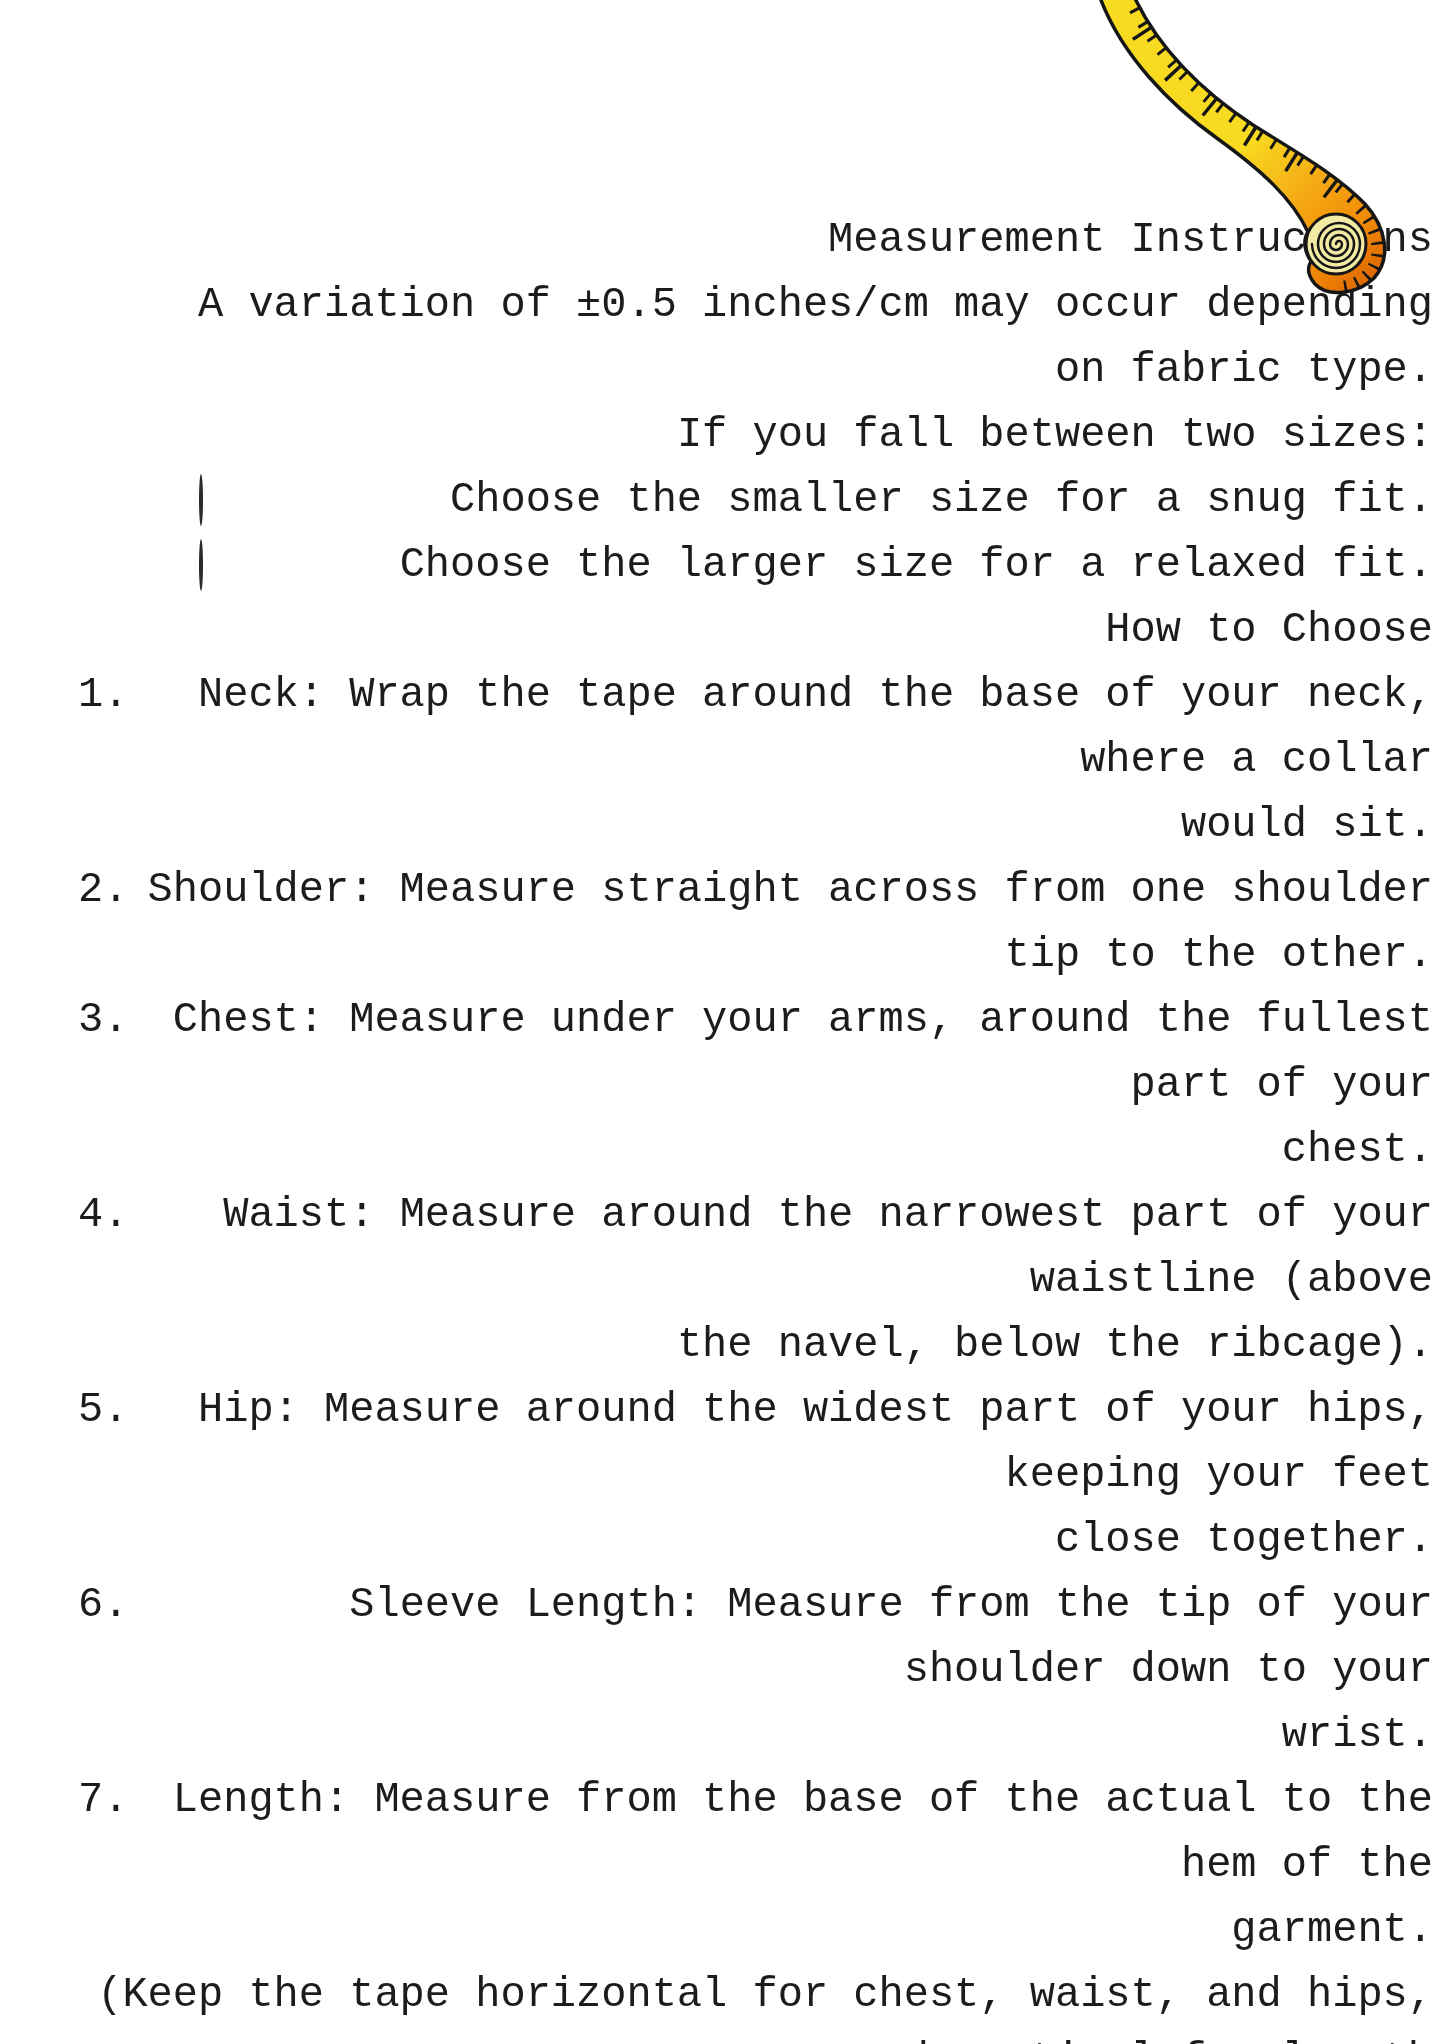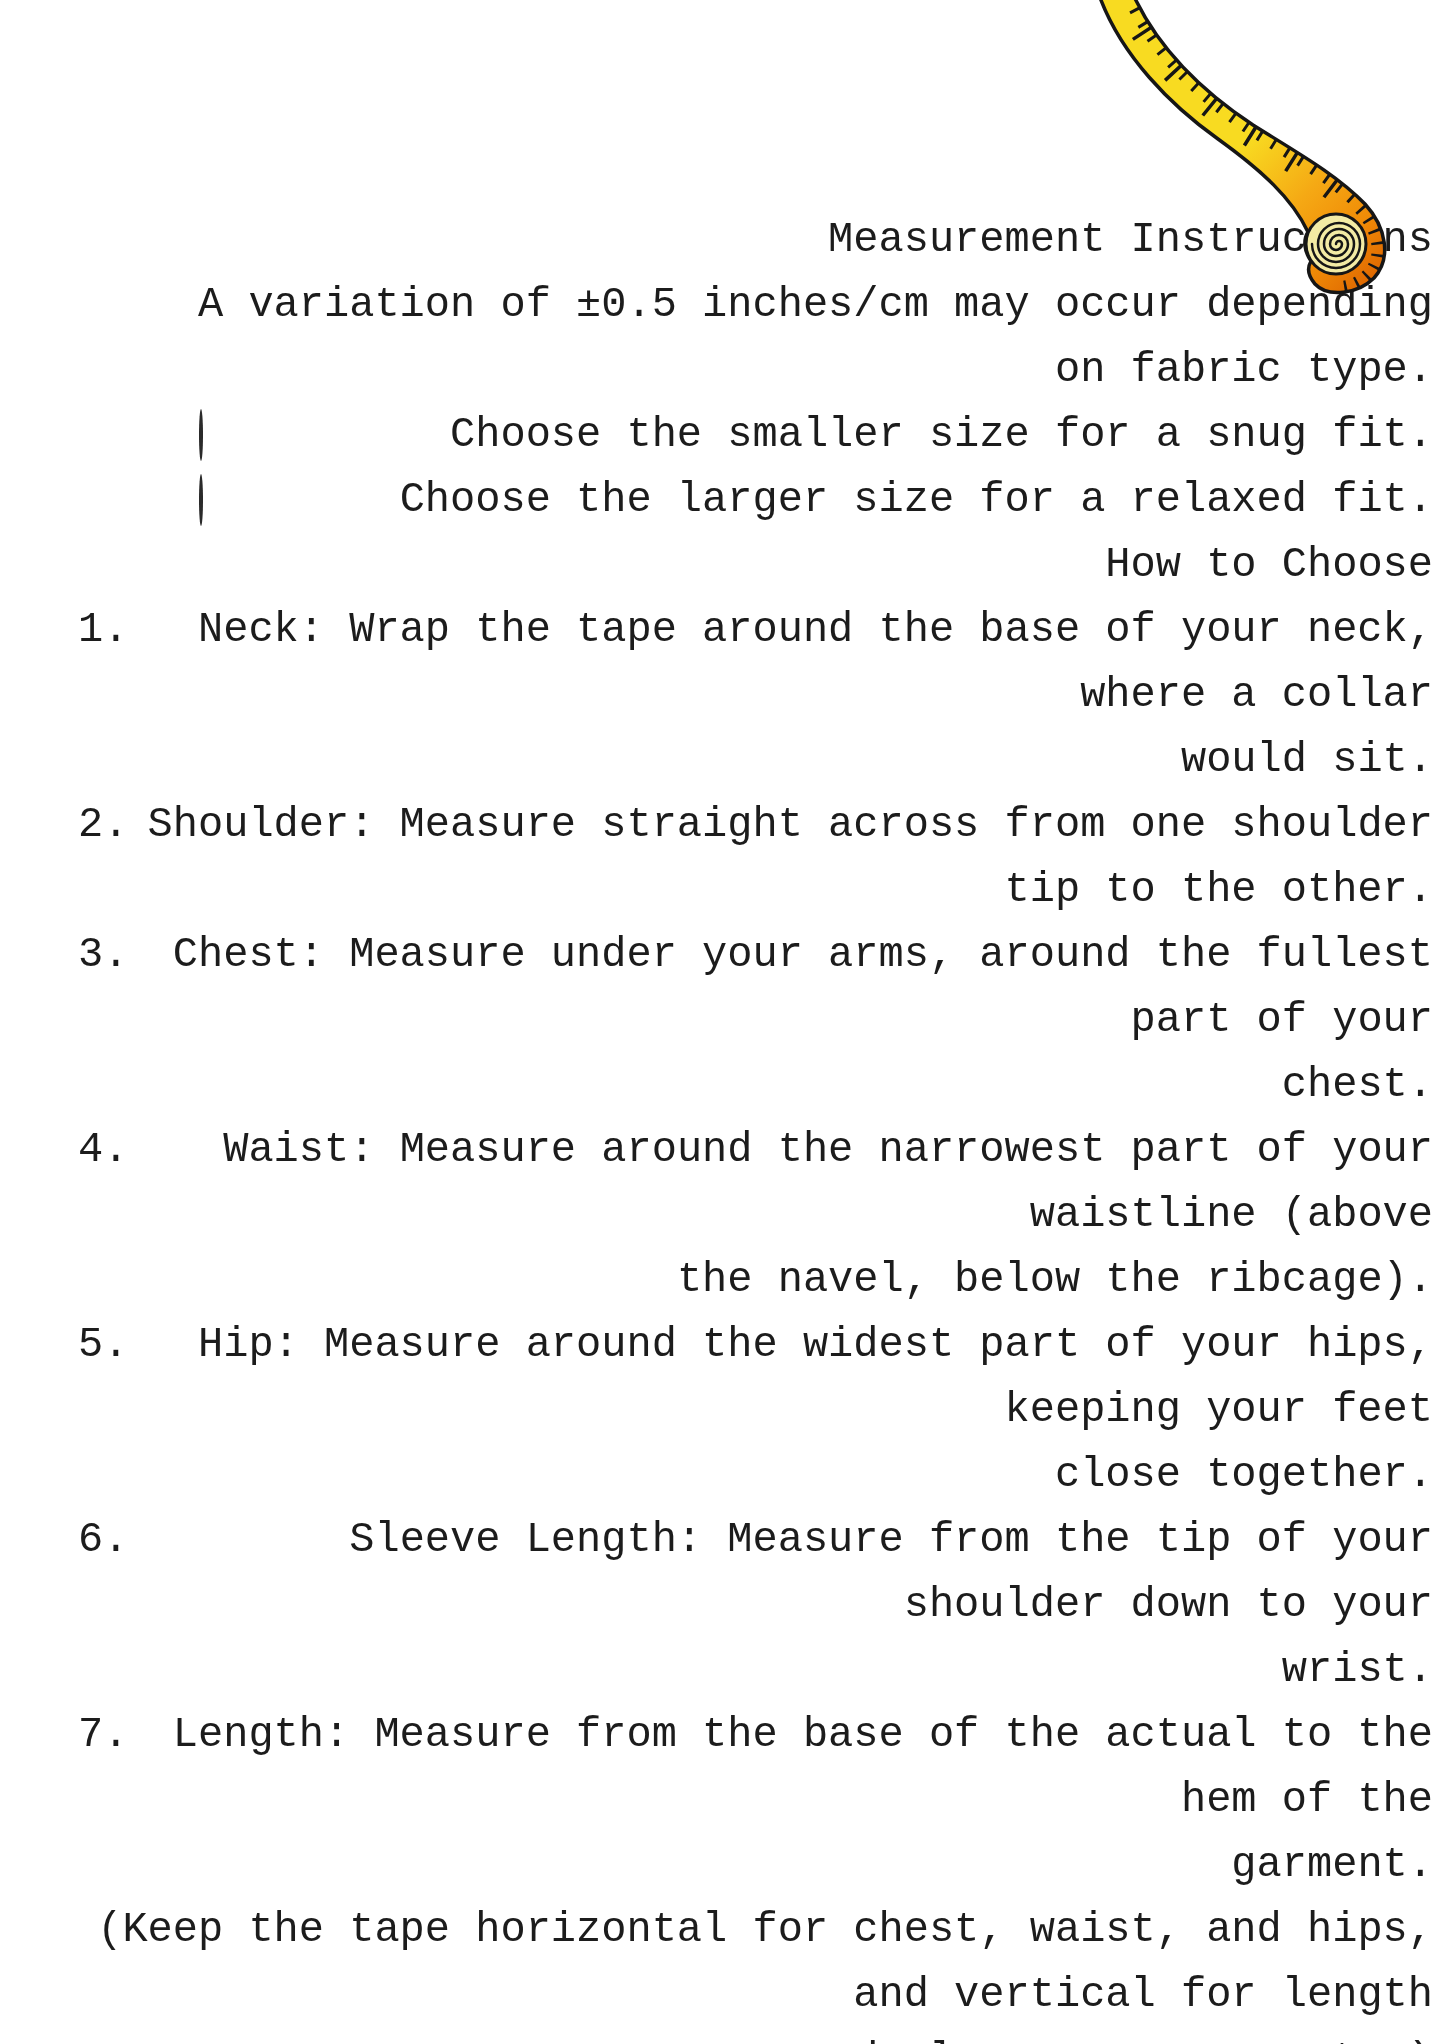--- a/index.html
+++ b/index.html
@@ -102,20 +102,24 @@
 
   <div class="doc">
 
     <p>Measurement Instructions</p>
 
     <ul class="main">
       <li>
         <span class="disc-box"><span class="disc"></span></span>
         <span class="txt">A variation of ±0.5 inches/cm may occur depending on fabric type.</span>
       </li>
+      <li>
+        <span class="disc-box"><span class="disc"></span></span>
+        <span class="txt">If you fall between two sizes:</span>
+      </li>
     </ul>
 
     <ul class="sub">
       <li>
         <span class="circ-box"><span class="circ"></span></span>
         <span class="txt">Choose the smaller size for a snug fit.</span>
       </li>
       <li>
         <span class="circ-box"><span class="circ"></span></span>
         <span class="txt">Choose the larger size for a relaxed fit.</span>

